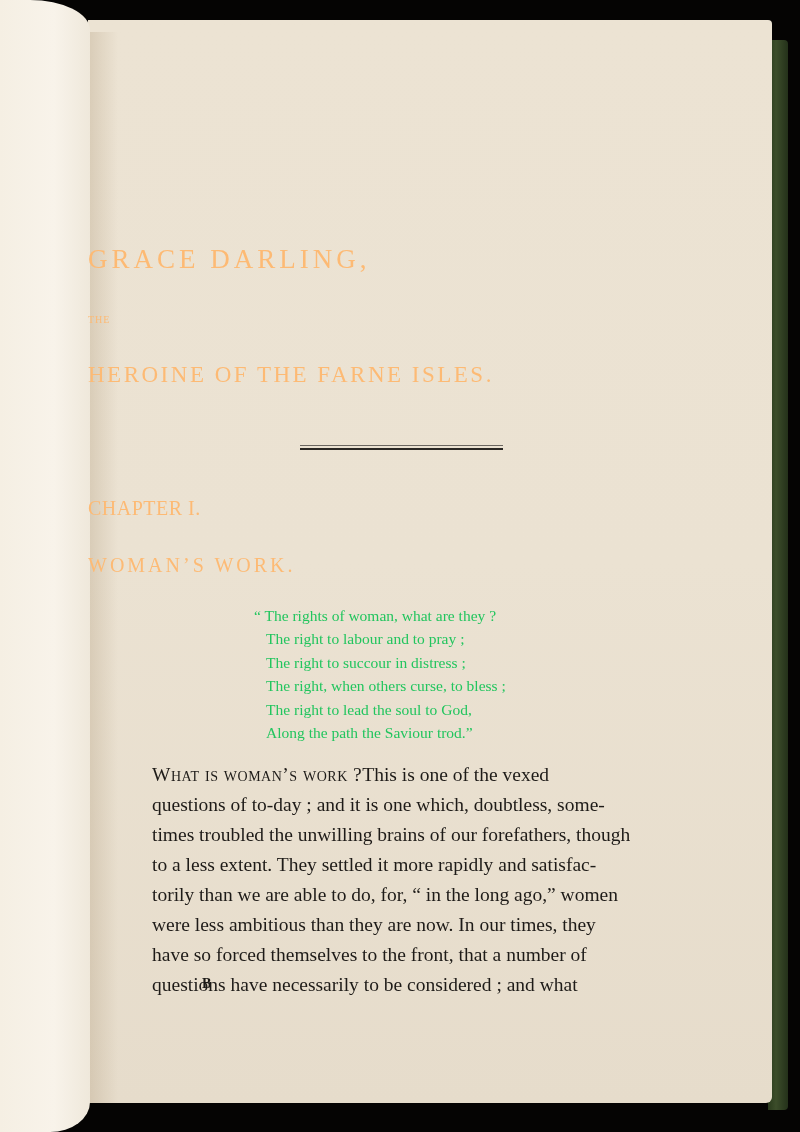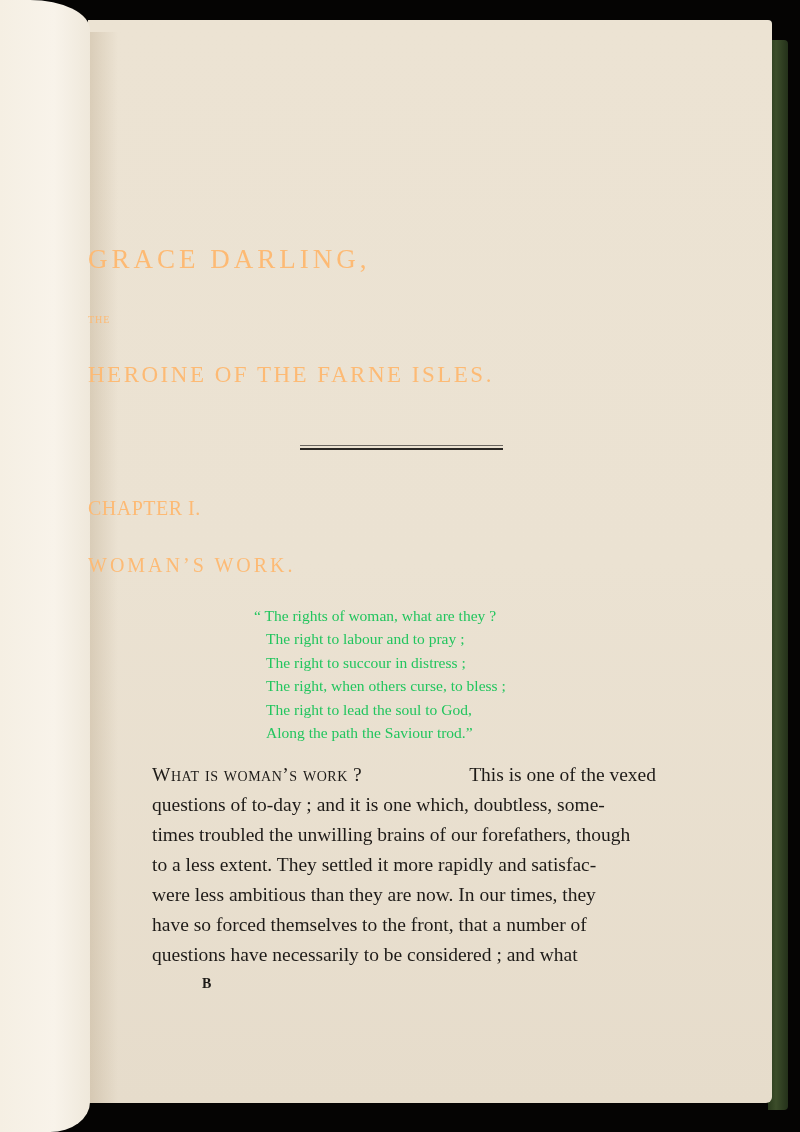--- a/index.html
+++ b/index.html
@@ -41,21 +41,21 @@
   .poem {
     position: absolute; left: 254px; top: 604px; width: 320px;
     font-family: "Liberation Serif", serif; font-size: 15.5px; line-height: 23.4px; color: #22c55e;
   }
   .poem div { white-space: nowrap; }
   .poem .indent { padding-left: 12px; }
   .body-text {
     position: absolute; left: 152px; top: 760px; width: 504px;
     font-family: "Liberation Serif", serif; font-size: 19.5px; line-height: 30px; color: #1e1b18;
   }
-  .body-text .line { display: flex; justify-content: space-between; white-space: nowrap; }
+  .body-text .line { display: flex; white-space: nowrap; }
   .body-text .line span { display: inline-block; }
   .sc { font-variant: small-caps; letter-spacing: 0.5px; }
   .signature {
     position: absolute; left: 202px; top: 976px;
     font-family: "Liberation Serif", serif; font-size: 14px; font-weight: bold; color: #1c1a17;
   }
 </style>
 </head>
 <body>
 
@@ -93,20 +93,23 @@
   <div class="line">
       <span>questions of to-day ; and it is one which, doubtless, some-</span>
     </div>
   <div class="line">
       <span>times troubled the unwilling brains of our forefathers, though</span>
     </div>
   <div class="line">
       <span>to a less extent.  They settled it more rapidly and satisfac-</span>
     </div>
   <div class="line">
+      <span>torily than we are able to do, for, “ in the long ago,” women</span>
+    </div>
+  <div class="line">
       <span>were less ambitious than they are now.  In our times, they</span>
     </div>
   <div class="line">
       <span>have so forced themselves to the front, that a number of</span>
     </div>
   <div class="line">
       <span>questions have necessarily to be considered ; and what</span>
     </div>
 </div>
 

